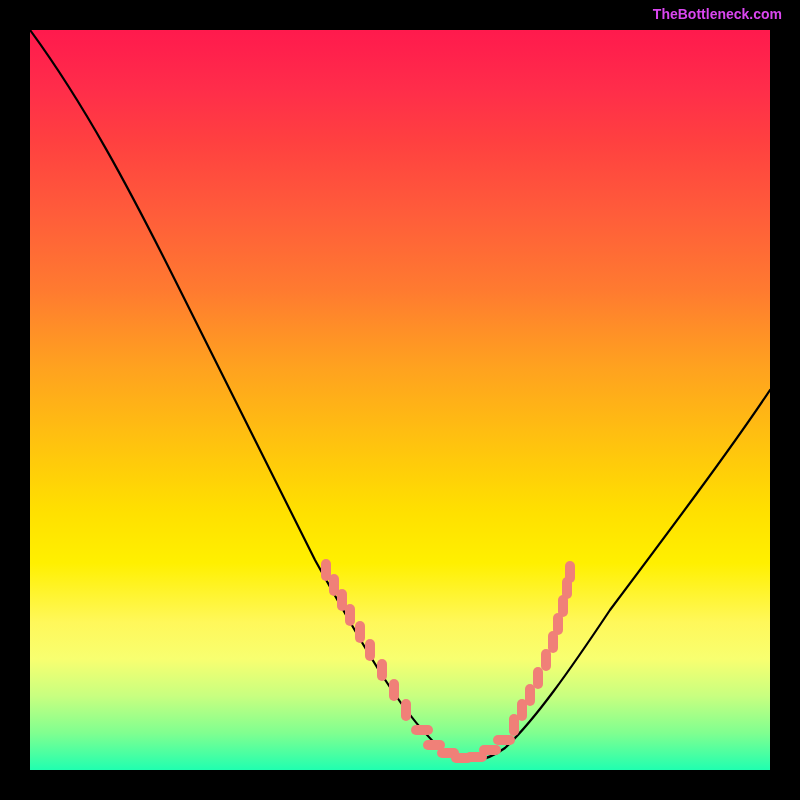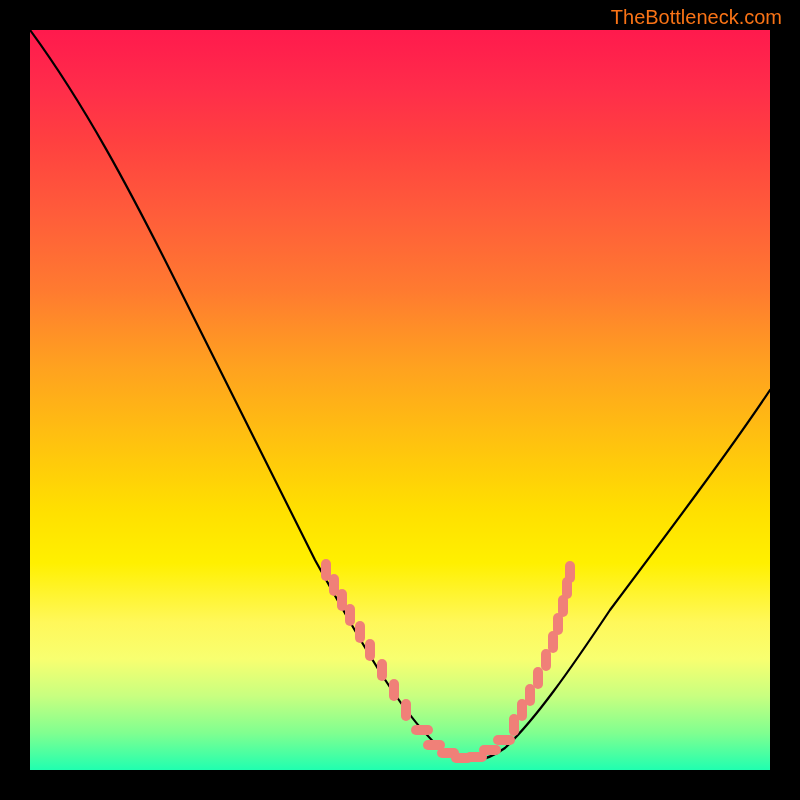--- a/index.html
+++ b/index.html
@@ -7,23 +7,23 @@
     width: 800px;
     height: 800px;
     background: #000;
     position: relative;
     font-family: Arial, sans-serif;
   }
   .watermark {
     position: absolute;
     top: 6px;
     right: 18px;
-    color: #f97316;
-    font-size: 20px;
-    font-weight: 400;
+    color: #d946ef;
+    font-size: 14px;
+    font-weight: 700;
     z-index: 10;
   }
   .plot-area {
     position: absolute;
     left: 30px;
     top: 30px;
     width: 740px;
     height: 740px;
     overflow: hidden;
   }

